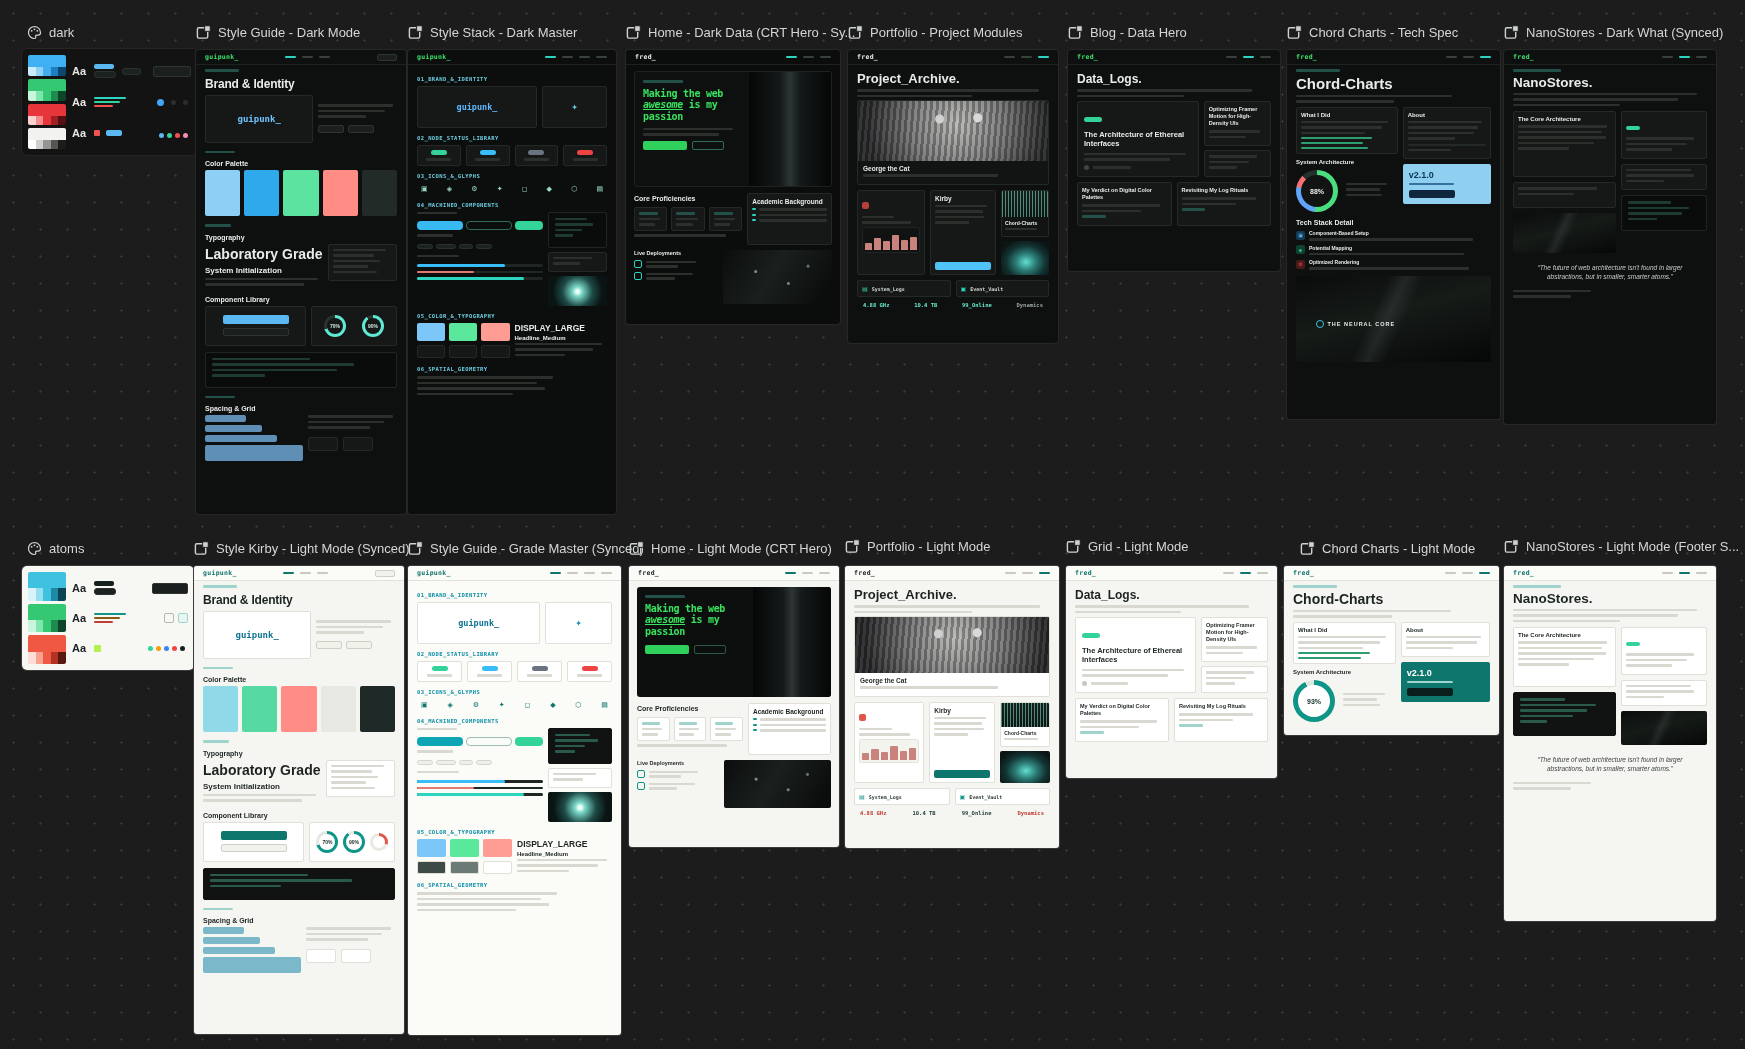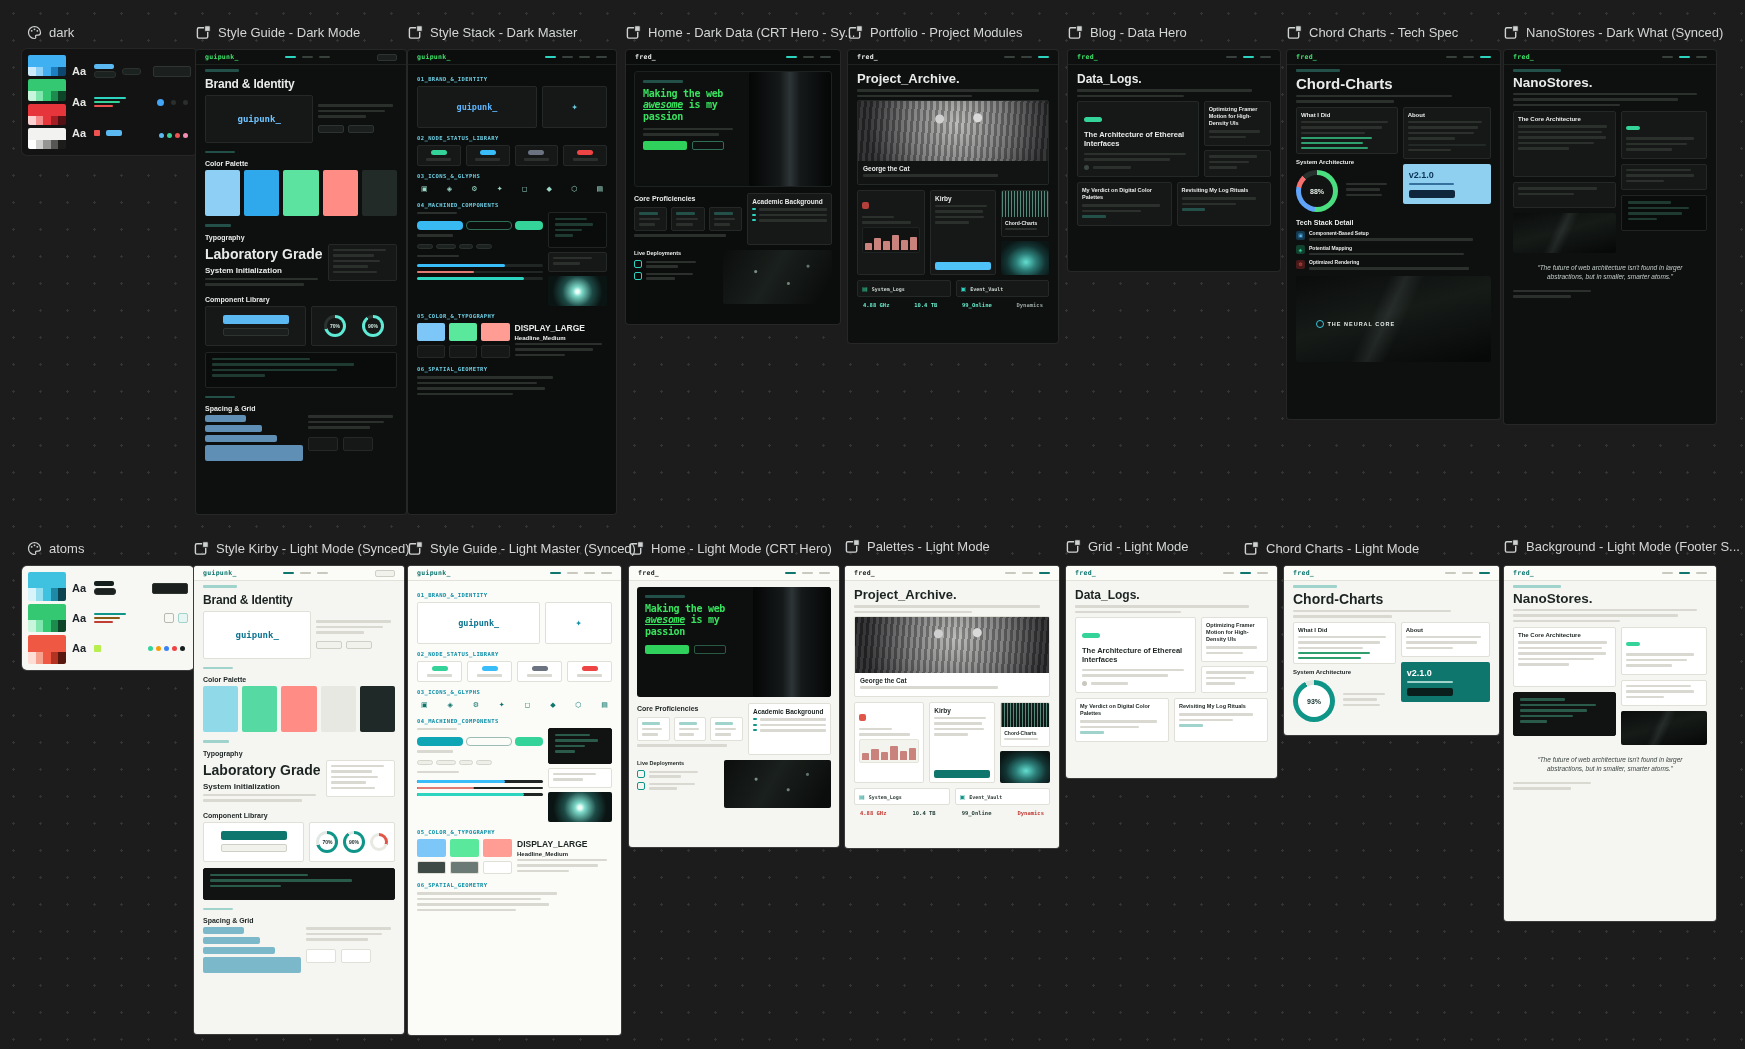--- a/index.html
+++ b/index.html
@@ -202,56 +202,56 @@
         <rect x="1.5" y="3" width="11" height="11" rx="1.5" fill="none" stroke="#cfd2d2" stroke-width="1.5"></rect>
         <rect x="9.2" y="0.8" width="6" height="6" rx="1" fill="#cfd2d2" stroke="#1c1c1c" stroke-width="1"></rect>
       </svg>
       <span>Style Kirby - Light Mode (Synced)</span>
     </div>
   <div class="lbl" style="left:408px;top:540px">
       <svg viewBox="0 0 16 16">
         <rect x="1.5" y="3" width="11" height="11" rx="1.5" fill="none" stroke="#cfd2d2" stroke-width="1.5"></rect>
         <rect x="9.2" y="0.8" width="6" height="6" rx="1" fill="#cfd2d2" stroke="#1c1c1c" stroke-width="1"></rect>
       </svg>
-      <span>Style Guide - Light Master (Synced)</span>
+      <span>Style Guide - Grade Master (Synced)</span>
     </div>
   <div class="lbl" style="left:629px;top:540px">
       <svg viewBox="0 0 16 16">
         <rect x="1.5" y="3" width="11" height="11" rx="1.5" fill="none" stroke="#cfd2d2" stroke-width="1.5"></rect>
         <rect x="9.2" y="0.8" width="6" height="6" rx="1" fill="#cfd2d2" stroke="#1c1c1c" stroke-width="1"></rect>
       </svg>
       <span>Home - Light Mode (CRT Hero)</span>
     </div>
   <div class="lbl" style="left:845px;top:538px">
       <svg viewBox="0 0 16 16">
         <rect x="1.5" y="3" width="11" height="11" rx="1.5" fill="none" stroke="#cfd2d2" stroke-width="1.5"></rect>
         <rect x="9.2" y="0.8" width="6" height="6" rx="1" fill="#cfd2d2" stroke="#1c1c1c" stroke-width="1"></rect>
       </svg>
-      <span>Palettes - Light Mode</span>
+      <span>Portfolio - Light Mode</span>
     </div>
   <div class="lbl" style="left:1066px;top:538px">
       <svg viewBox="0 0 16 16">
         <rect x="1.5" y="3" width="11" height="11" rx="1.5" fill="none" stroke="#cfd2d2" stroke-width="1.5"></rect>
         <rect x="9.2" y="0.8" width="6" height="6" rx="1" fill="#cfd2d2" stroke="#1c1c1c" stroke-width="1"></rect>
       </svg>
       <span>Grid - Light Mode</span>
     </div>
-  <div class="lbl" style="left:1244px;top:540px">
+  <div class="lbl" style="left:1300px;top:540px">
       <svg viewBox="0 0 16 16">
         <rect x="1.5" y="3" width="11" height="11" rx="1.5" fill="none" stroke="#cfd2d2" stroke-width="1.5"></rect>
         <rect x="9.2" y="0.8" width="6" height="6" rx="1" fill="#cfd2d2" stroke="#1c1c1c" stroke-width="1"></rect>
       </svg>
       <span>Chord Charts - Light Mode</span>
     </div>
   <div class="lbl" style="left:1504px;top:538px">
       <svg viewBox="0 0 16 16">
         <rect x="1.5" y="3" width="11" height="11" rx="1.5" fill="none" stroke="#cfd2d2" stroke-width="1.5"></rect>
         <rect x="9.2" y="0.8" width="6" height="6" rx="1" fill="#cfd2d2" stroke="#1c1c1c" stroke-width="1"></rect>
       </svg>
-      <span>Background - Light Mode (Footer S...</span>
+      <span>NanoStores - Light Mode (Footer S...</span>
     </div>
 
   <div class="panel dk" style="left:22px;top:49px;width:163px;height:94px">
     <div class="rampcol">
       <div class="ramp">
           <div class="top" style="background:#3fb0f2"></div>
           <div class="steps" style="background:linear-gradient(90deg,#cdebfb 0 20%,#8ed2f7 20% 40%,#42aef0 40% 60%,#1d7fc0 60% 80%,#0d466e 80%)"></div>
         </div>
       <div class="ramp">
           <div class="top" style="background:#35c873"></div>

